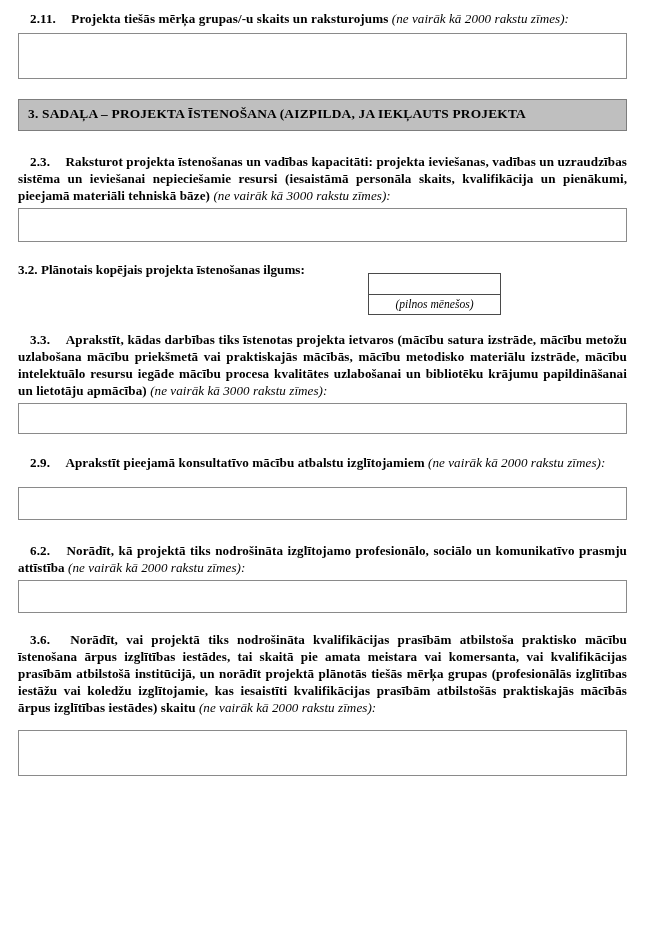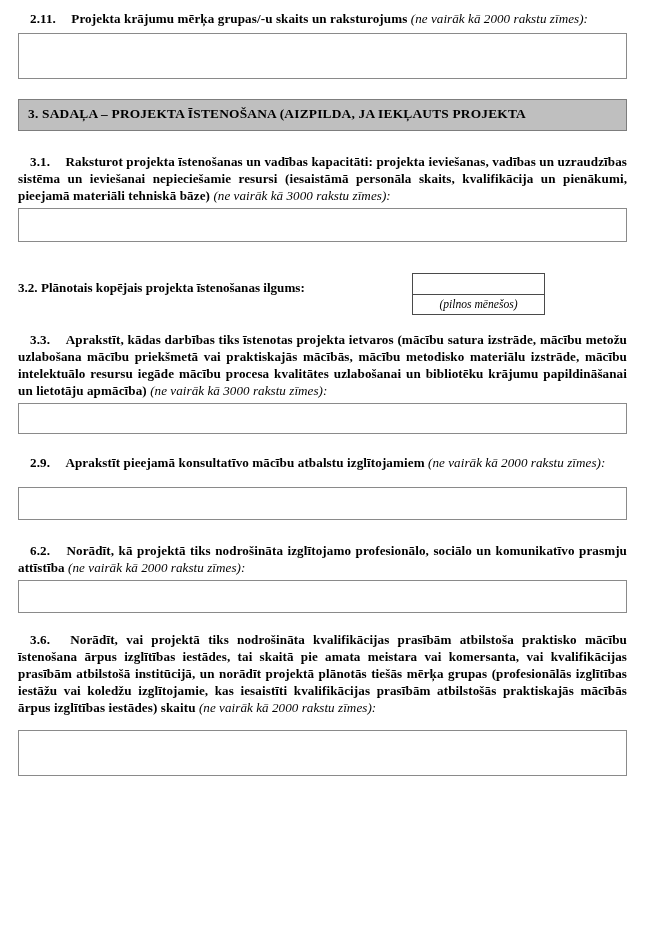--- a/index.html
+++ b/index.html
@@ -55,22 +55,21 @@
     font-weight: bold;
     font-size: 13.4px;
     line-height: 1.26;
     font-variant: small-caps;
     letter-spacing: 0.2px;
   }
 
   
   .dur-row {
     display: flex;
-    align-items: center;
-    gap: 44px;
+    align-items: flex-start;
   }
   .dur-label {
     font-weight: bold;
     font-size: 13.1px;
     line-height: 1.32;
     width: 350px;
     flex: 0 0 350px;
     padding-top: 1px;
   }
   .dur-table {
@@ -101,31 +100,31 @@
   .sp-18 { height: 18px; }
   .sp-20 { height: 20px; }
   .sp-22 { height: 22px; }
 </style>
 </head>
 <body>
 
 <div class="page">
 
   <div class="sp-10"></div>
-  <p class="q"><span class="lead">2.11.</span> <span class="lead">Projekta krājumu mērķa grupas/-u skaits un raksturojums</span> <span class="hint">(ne vairāk kā 2000 rakstu zīmes):</span></p>
+  <p class="q"><span class="lead">2.11.</span> <span class="lead">Projekta tiešās mērķa grupas/-u skaits un raksturojums</span> <span class="hint">(ne vairāk kā 2000 rakstu zīmes):</span></p>
   <div class="sp-6"></div>
   <div class="answerbox" style="height:46px;"></div>
 
   <div class="sp-20"></div>
   <div class="section-band">
     <div>3. SADAĻA – PROJEKTA ĪSTENOŠANA (AIZPILDA, JA IEKĻAUTS PROJEKTA</div>
   </div>
 
   <div class="sp-22"></div>
-  <p class="q"><span class="lead">3.1.</span> <span class="lead">Raksturot projekta īstenošanas un vadības kapacitāti: projekta ieviešanas, vadības un uzraudzības sistēma un ieviešanai nepieciešamie resursi (iesaistāmā personāla skaits, kvalifikācija un pienākumi, pieejamā materiāli tehniskā bāze)</span> <span class="hint">(ne vairāk kā 3000 rakstu zīmes):</span></p>
+  <p class="q"><span class="lead">2.3.</span> <span class="lead">Raksturot projekta īstenošanas un vadības kapacitāti: projekta ieviešanas, vadības un uzraudzības sistēma un ieviešanai nepieciešamie resursi (iesaistāmā personāla skaits, kvalifikācija un pienākumi, pieejamā materiāli tehniskā bāze)</span> <span class="hint">(ne vairāk kā 3000 rakstu zīmes):</span></p>
   <div class="sp-4"></div>
   <div class="answerbox" style="height:34px;"></div>
 
   <div class="sp-18"></div>
   <div class="dur-row">
     <div class="dur-label"><span>3.2.</span> <span>Plānotais kopējais projekta īstenošanas ilgums:</span></div>
     <table class="dur-table">
       <tbody>
           <tr>
         <td class="value"></td>

